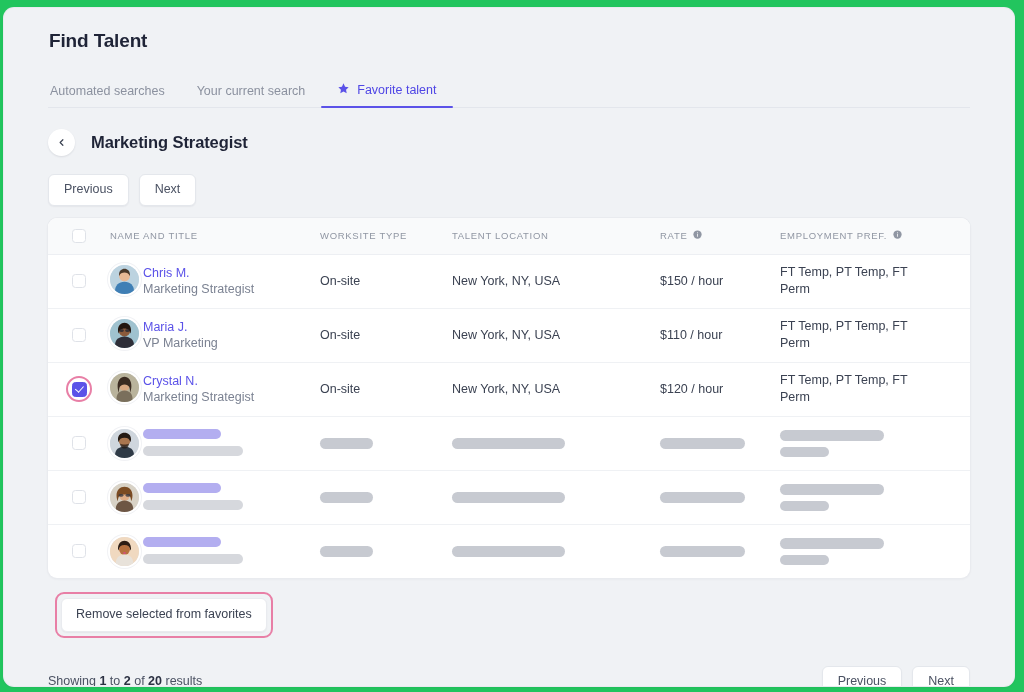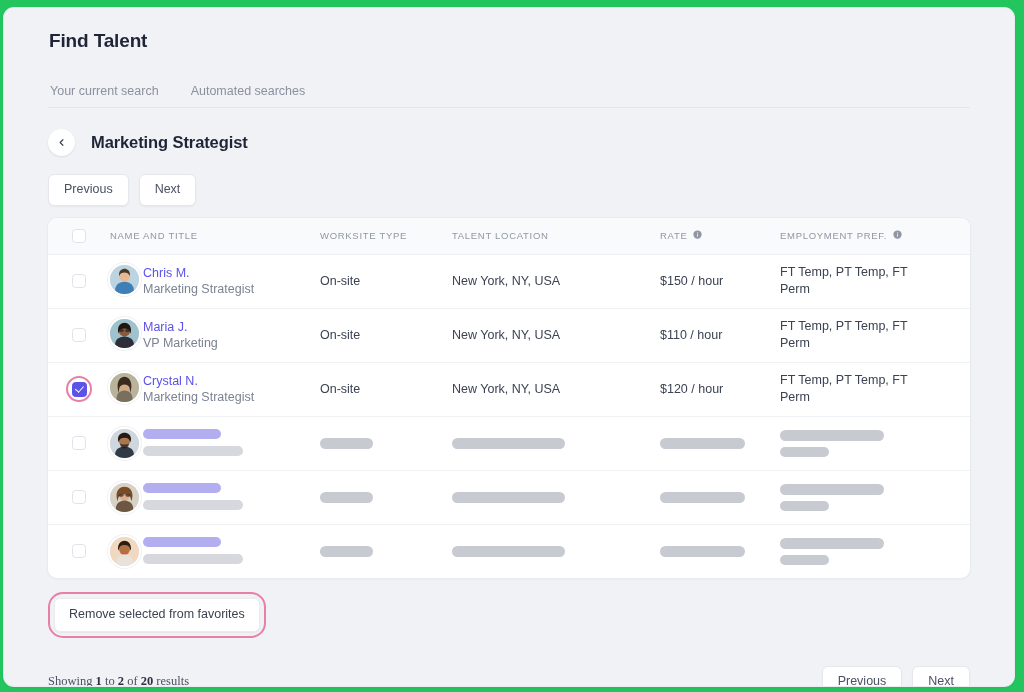--- a/index.html
+++ b/index.html
@@ -253,22 +253,23 @@
   .sk-purple { background: #b3aef0; height: 10px; width: 78px; }
   .sk-gray   { background: #d6d8dd; height: 10px; width: 100px; margin-top: 7px; }
   .sk-wide   { background: #c7cad1; height: 11px; }
   .sk-mini   { background: #c7cad1; height: 10px; margin-top: 6px; }
 
   
   .remove-zone {
     margin-top: 14px;
     display: inline-block;
     border: 2px solid #e87fa6;
-    border-radius: 15px;
+    border-radius: 9px;
     padding: 4px;
+    margin-left: 7px;
   }
   .remove-btn {
     background: #ffffff;
     border: 1px solid #e9ebef;
     border-radius: 6px;
     font-size: 12.5px;
     color: #3b4252;
     padding: 9px 14px;
     cursor: pointer;
     font-family: "Liberation Sans", sans-serif;
@@ -279,42 +280,49 @@
   
   .footer {
     display: flex;
     align-items: center;
     justify-content: space-between;
     margin-top: 28px;
   }
   .showing {
     font-size: 12.5px;
     color: #4a5162;
-    font-family: Liberation Serif, serif;
   }
   .showing b { color: #2b3142; font-weight: bold; }
   .footer .pager { margin-top: 0; }
 
   .info-dot { display: block; }
 </style>
 </head>
 <body>
 
 <div class="viewport">
   <div class="page">
 
     <h1 class="page-title">Find Talent</h1>
 
     
     <div class="tabs">
       <div class="tab">
+        <span>Automated searches</span>
+      </div>
+      <div class="tab">
         <span>Your current search</span>
       </div>
-      <div class="tab">
-        <span>Automated searches</span>
+      <div class="tab active">
+        <span class="star-icon">
+          <svg width="13" height="13" viewBox="0 0 24 24" fill="#5b52e8">
+            <path d="M12 2.5l2.9 6.1 6.6.9-4.8 4.6 1.2 6.6L12 17.6 6.1 20.7l1.2-6.6L2.5 9.5l6.6-.9z"></path>
+          </svg>
+        </span>
+        <span>Favorite talent</span>
       </div>
     </div>
 
     
     <div class="subheader">
       <div class="back-btn">
         <span>
           <svg width="11" height="11" viewBox="0 0 24 24" fill="none" stroke="#3b4252" stroke-width="2.6" stroke-linecap="round" stroke-linejoin="round">
             <polyline points="15 18 9 12 15 6"></polyline>
           </svg>

